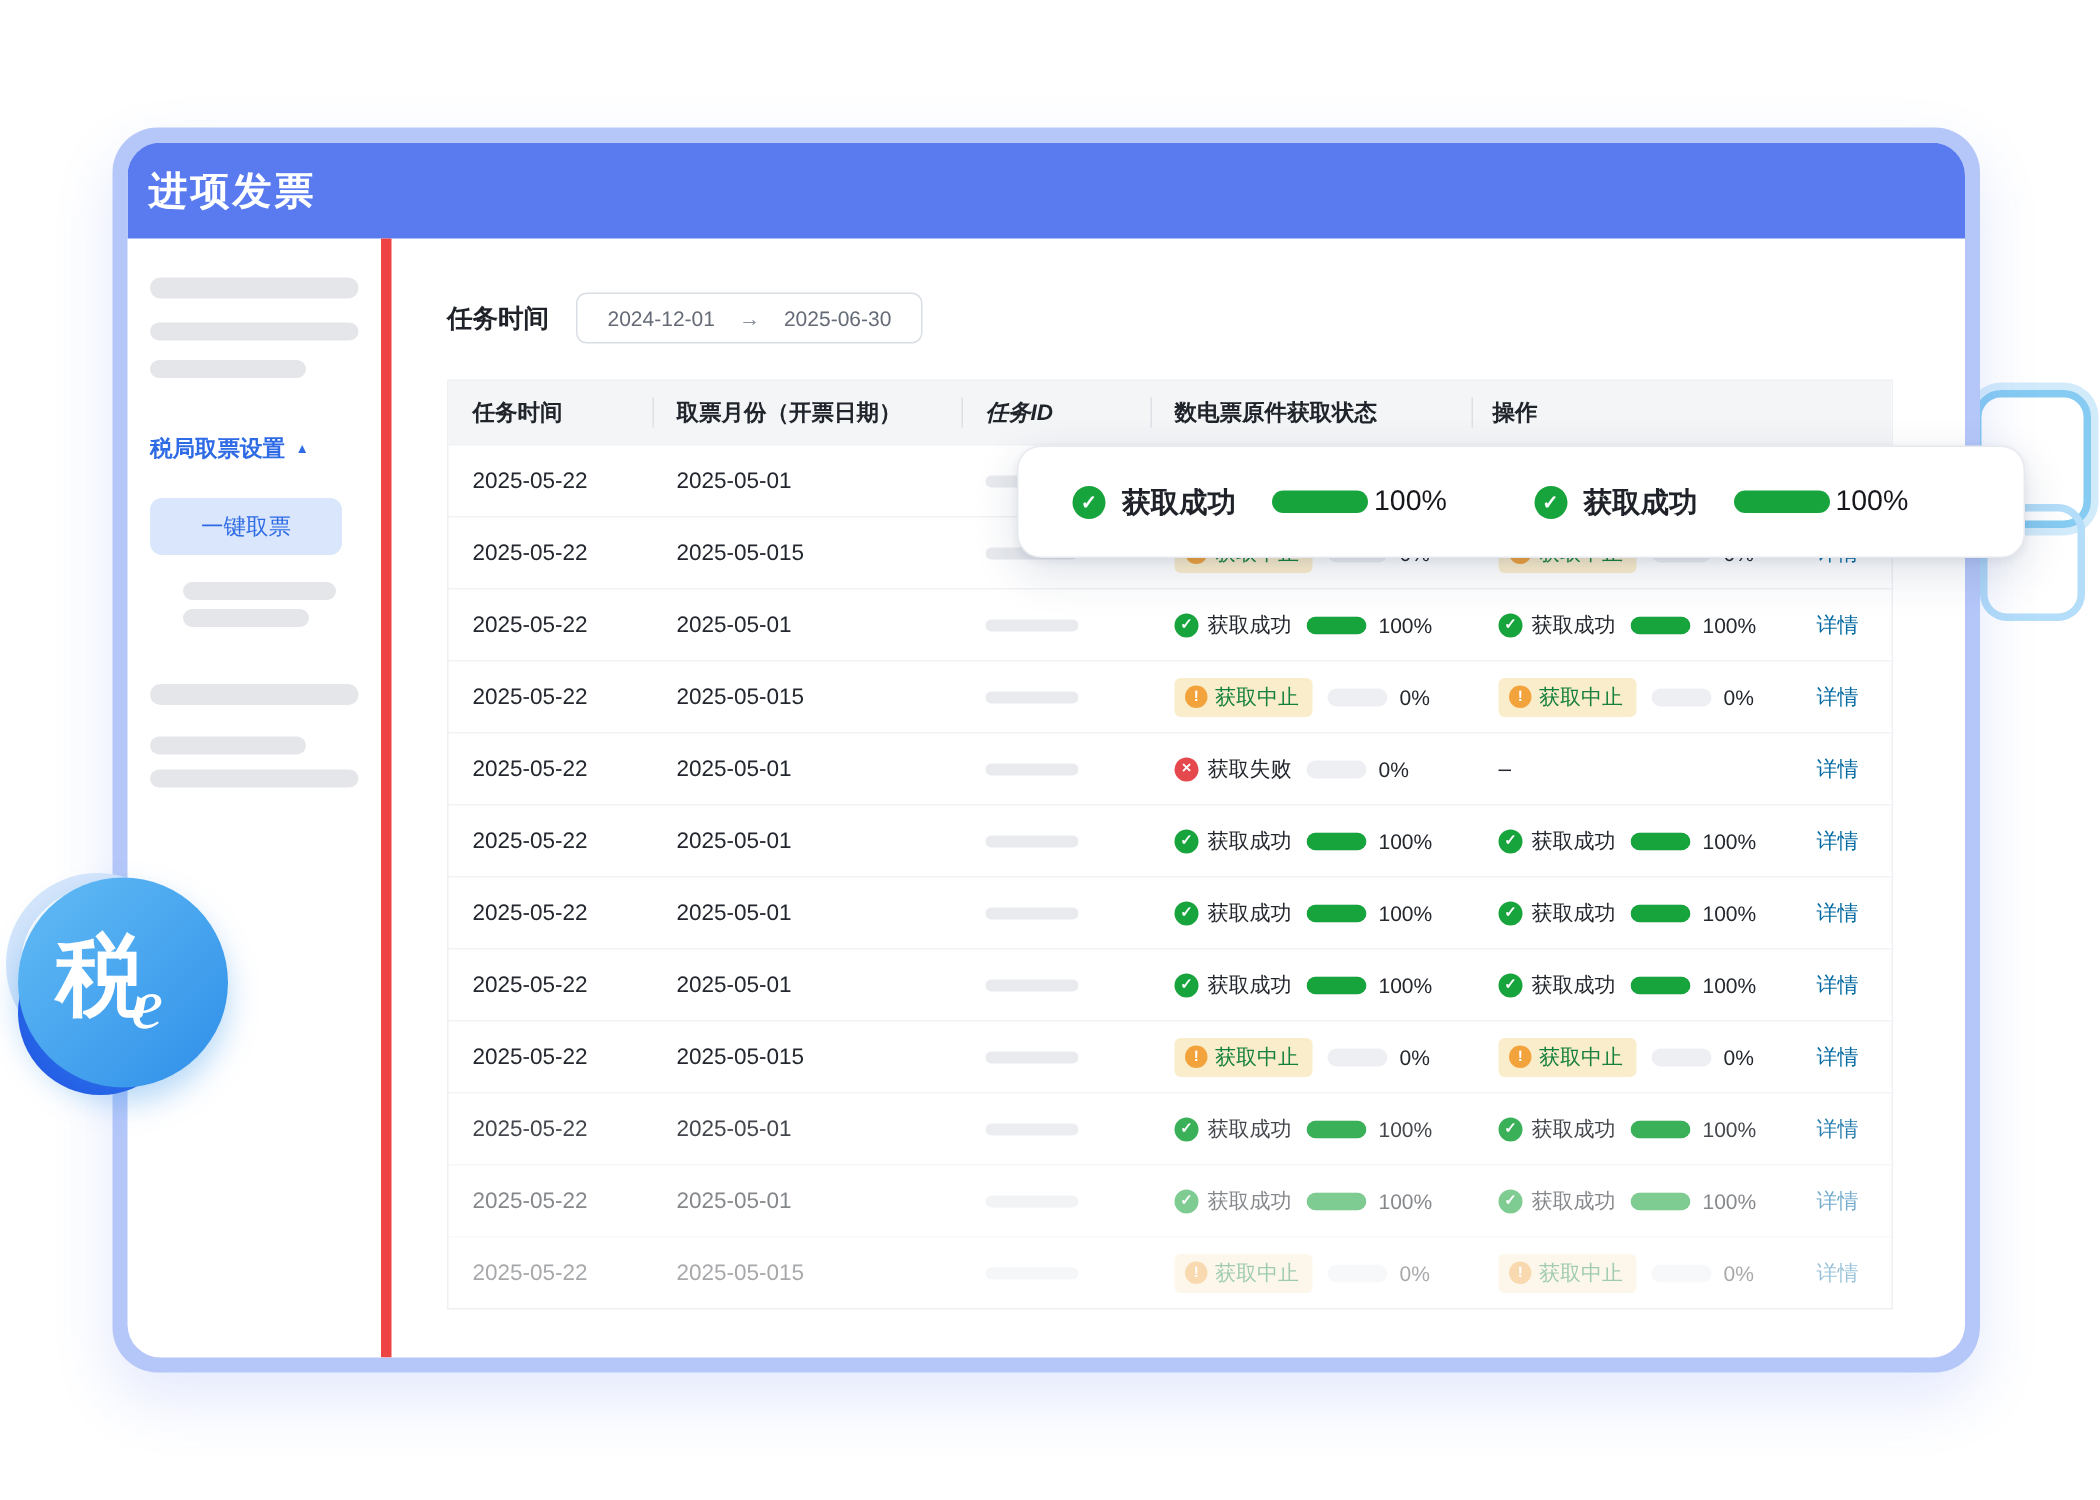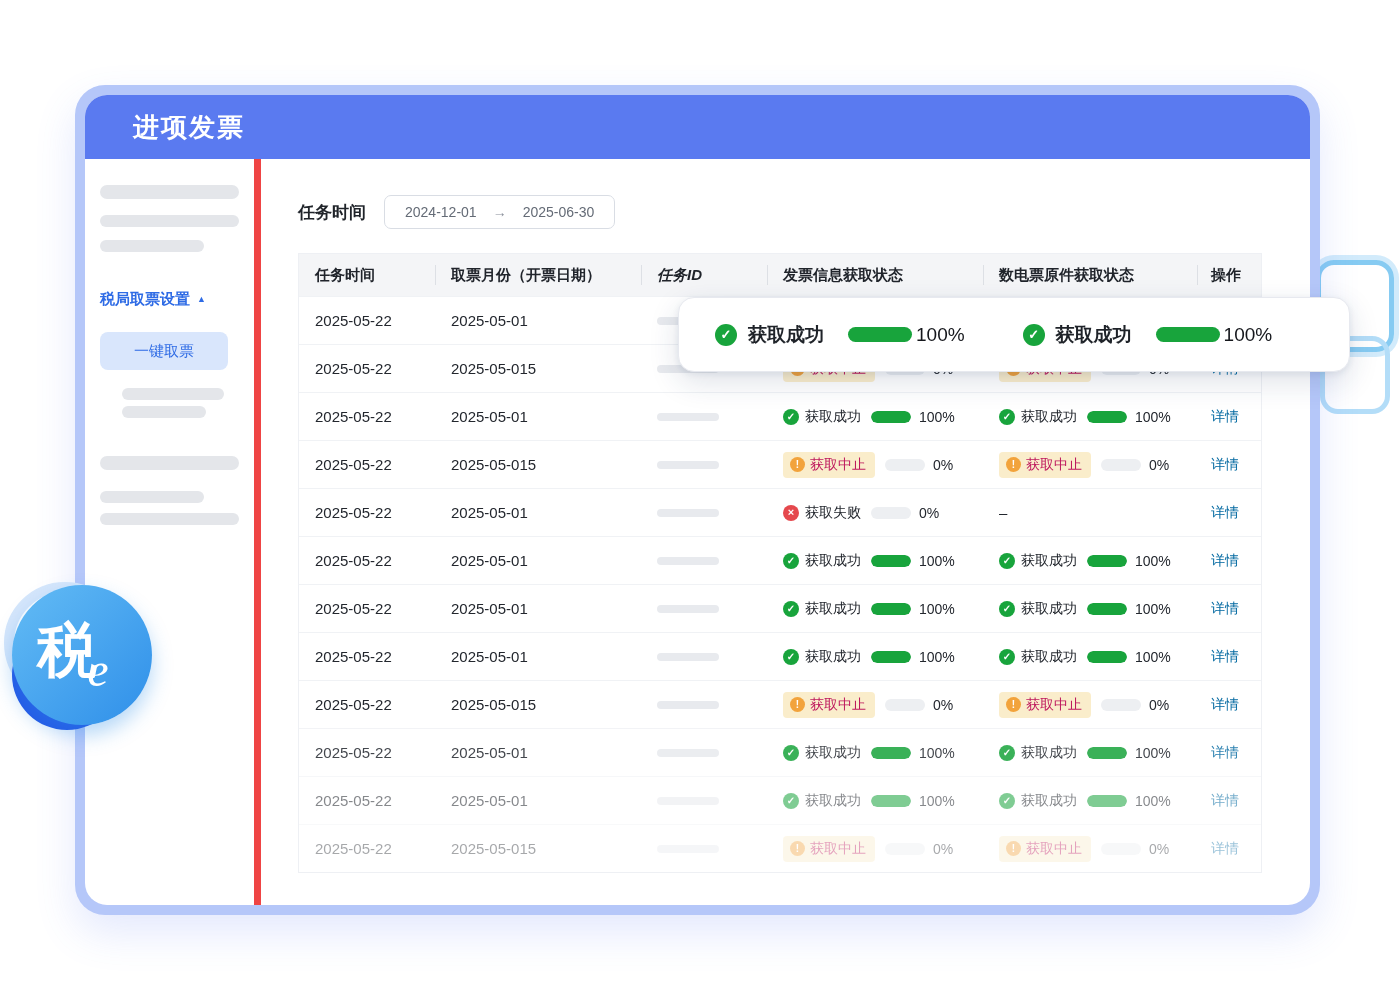--- a/index.html
+++ b/index.html
@@ -10,21 +10,21 @@
   
   .deco-a { position:absolute; left:1316px; top:260px; width:78px; height:92px; border:5px solid #86CBF2;
             border-radius:18px; box-shadow:0 0 0 5px #D2EBFB; z-index:1; }
   .deco-b { position:absolute; left:1320px; top:336px; width:70px; height:78px; border:5px solid #B3DDF8;
             border-radius:18px; z-index:1; }
 
   
   .card-frame { position:absolute; left:75px; top:85px; width:1245px; height:830px; background:#B5C7F9;
                 border-radius:30px; padding:10px; z-index:2; box-shadow:0 18px 40px rgba(90,120,240,.16); }
   .card { width:100%; height:100%; background:#fff; border-radius:22px; overflow:hidden; display:flex; flex-direction:column; }
-  .app-header { height:64px; background:#5A7AF0; display:flex; align-items:center; padding:0 48px; flex:none; }
+  .app-header { height:64px; background:#5A7AF0; display:flex; align-items:center; padding:0 14px; flex:none; }
   .app-header h1 { margin:0; color:#fff; font-size:26px; font-weight:700; letter-spacing:2px; }
   .body { flex:1; display:flex; min-height:0; }
 
   
   .sidebar { width:176px; flex:none; padding:26px 12px 0 15px; border-right:7px solid #ef4444; }
   .skel { display:block; background:#E4E6EA; border-radius:7px; }
   .sk1 { width:139px; height:14px; }
   .sk2 { width:139px; height:12px; margin-top:16px; }
   .sk3 { width:104px; height:12px; margin-top:13px; }
   .side-section { display:flex; align-items:center; gap:7px; margin-top:38px; color:#2E6BE5; font-size:15px;
@@ -58,21 +58,21 @@
   .c4 { width:216px; flex:none; } .c5 { width:214px; flex:none; } .c6 { width:66px; flex:none; padding:0 14px;text-align:center; }
   .skel-pill { width:62px; height:8px; border-radius:4px; background:#E8EAEE; }
 
   .ic { width:16px; height:16px; border-radius:50%; display:inline-flex; align-items:center; justify-content:center;
         color:#fff; font-size:10px; font-weight:700; flex:none; line-height:1; }
   .ic-check { background:#18A43C; }
   .ic-warn  { background:#F2A33C; width:15px; height:15px; }
   .ic-x     { background:#E5484D; font-size:11px; }
   .st-label { font-size:14px; color:#23272E; margin-left:6px; white-space:nowrap; }
   .warn-badge { display:inline-flex; align-items:center; background:#FAEDCB; border-radius:4px; padding:4px 9px 4px 7px; }
-  .warn-badge .st-label { color:#be185d; margin-left:5px; }
+  .warn-badge .st-label { color:#15803d; margin-left:5px; }
   .bar { width:40px; height:12px; border-radius:6px; background:#EDEFF2; overflow:hidden; margin-left:10px; flex:none; }
   .bar .fill { display:block; height:100%; width:100%; background:#18A43C; border-radius:6px; }
   .pct { margin-left:8px; font-size:14px; color:#23272E; }
   .dash { font-size:15px; color:#23272E; }
   .detail { color:#0369a1; font-size:14px; cursor:pointer; text-decoration:none; }
   .fade1 { opacity:.85; } .fade2 { opacity:.55; } .fade3 { opacity:.4; }
 
   
   .popup { position:absolute; left:678px; top:297px; width:672px; height:75px; background:#fff;
            border:1px solid #E7E9EF; border-radius:16px; display:flex; align-items:center; padding:0 36px;
@@ -136,21 +136,20 @@
               <span class="arrow">→</span>
               <span>2025-06-30</span>
             </div>
           </div>
 
           <div class="table">
             <div class="thead">
               <div class="th c1">任务时间</div>
               <div class="th c2">取票月份（开票日期）</div>
               <div class="th c3">任务ID</div>
-              <div class="th c4">发票信息获取状态</div>
               <div class="th c5">数电票原件获取状态</div>
               <div class="th c6">操作</div>
             </div>
 
             <div class="tr">
               <div class="td c1">2025-05-22</div>
               <div class="td c2">2025-05-01</div>
               <div class="td c3">
                   <span class="skel-pill"></span>
                 </div>

